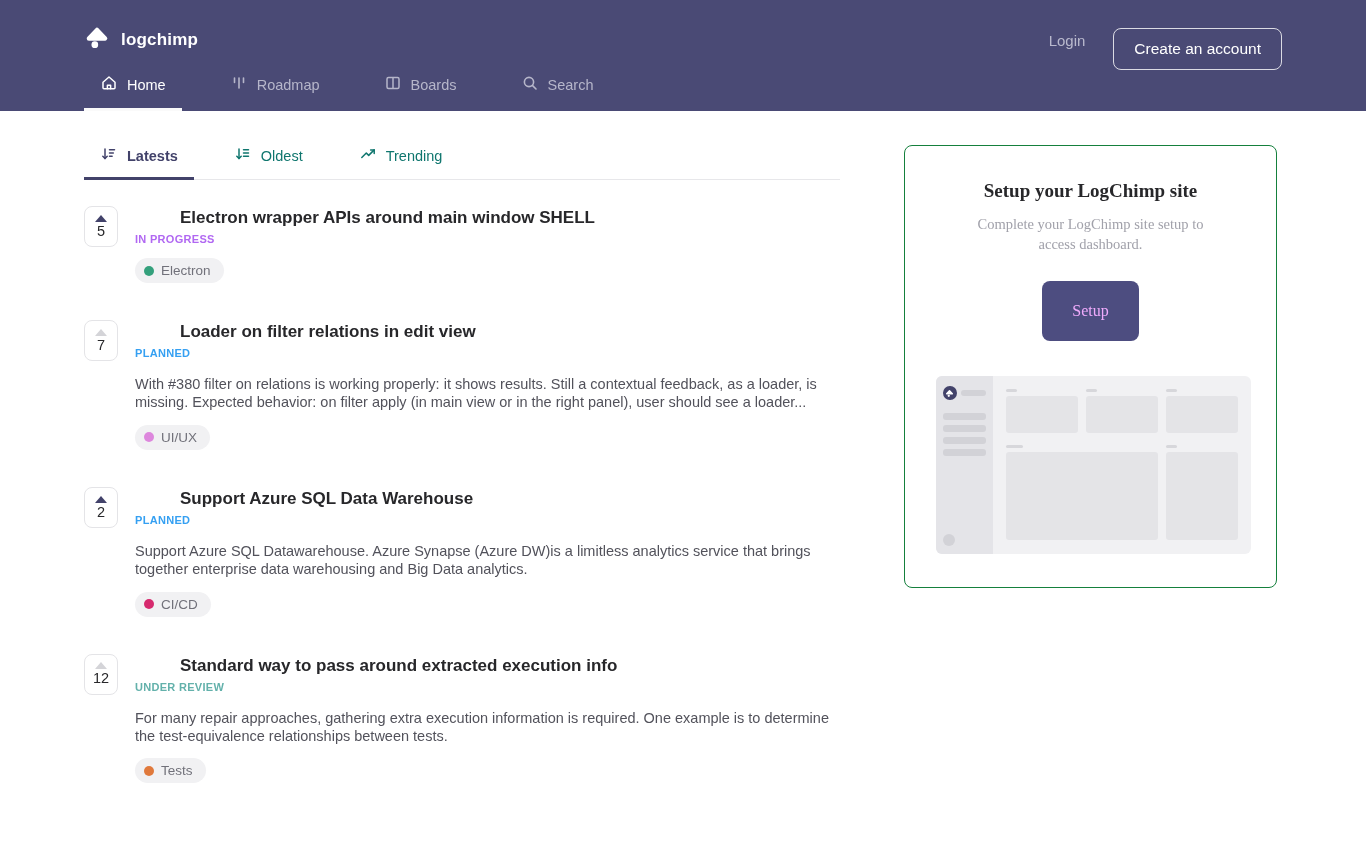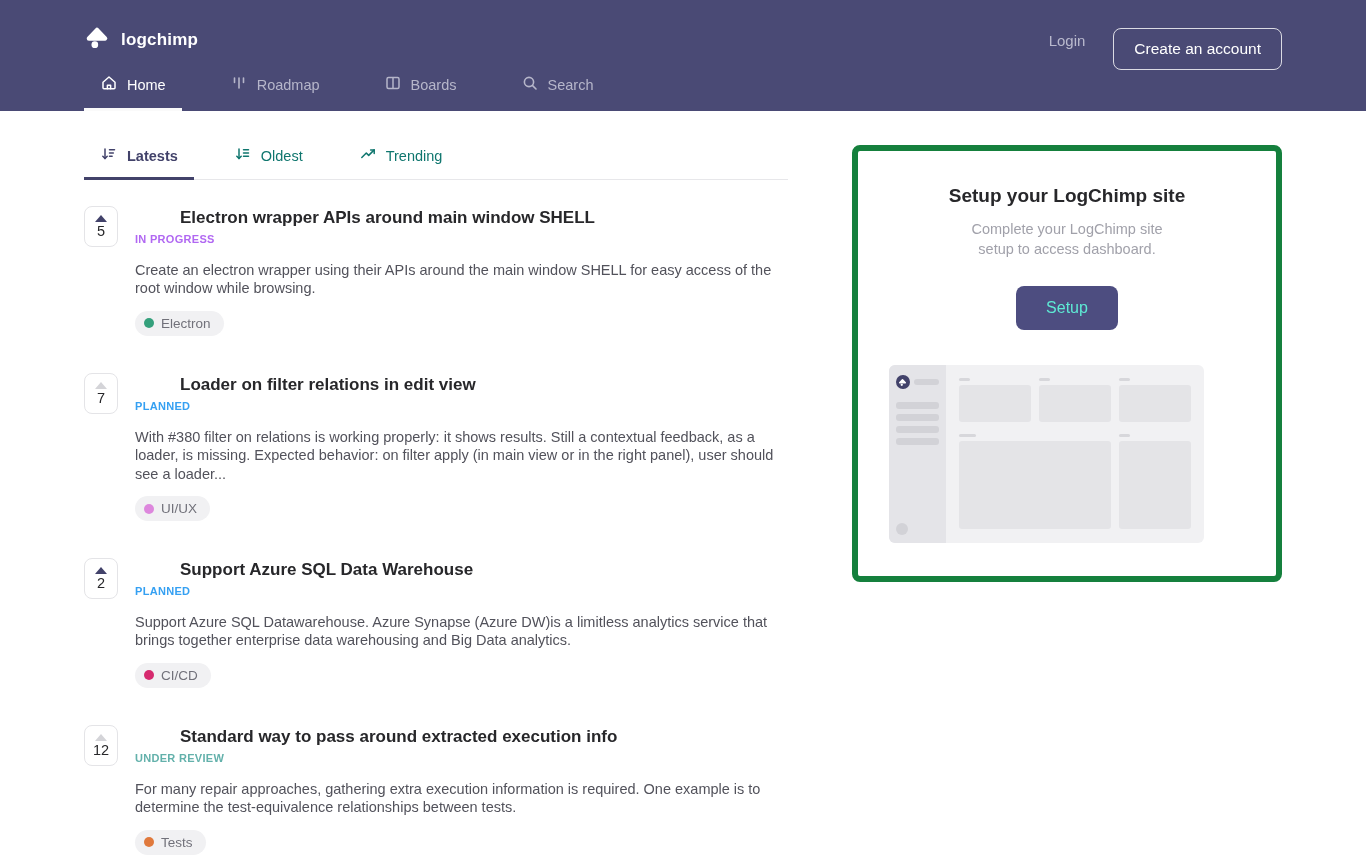--- a/index.html
+++ b/index.html
@@ -56,28 +56,28 @@
   .post-status { margin-top:5px; font-size:11px; font-weight:600; letter-spacing:.3px; text-transform:uppercase; }
   .post-desc { margin-top:16px; font-size:14.5px; line-height:1.27; color:#52525b; max-width:706px; }
   .post-tags { margin-top:13px; display:flex; }
   .tag-pill {
     display:inline-flex; align-items:center; gap:7px; background:#f1f1f3;
     border-radius:999px; padding:5px 13px 5px 9px; font-size:13.5px; color:#71717a; cursor:pointer;
   }
   .tag-dot { width:10px; height:10px; border-radius:50%; }
   
   .setup-card {
-    width:430px; border:6px solid #15803d; border-radius:8px; background:#fff;
-    padding:34px 31px 33px; text-align:center; flex:0 0 auto;
+    width:373px; border:1px solid #15803d; border-radius:8px; background:#fff;
+    padding:34px 31px 33px; text-align:center; flex:0 0 auto;font-family:Liberation Serif, serif;
   }
   .setup-title { font-size:19px; font-weight:600; color:#27272a; }
   .setup-sub { margin:13px auto 0; font-size:14.5px; line-height:1.35; color:#a1a1aa; max-width:230px; }
   .setup-btn {
-    margin-top:27px; background:#4d4d80; color:#5eead4; border:none; border-radius:8px;
-    font-family:inherit; font-size:16px; font-weight:500; padding:13px 30px; cursor:pointer;
+    margin-top:27px; background:#4d4d80; color:#f0abfc; border:none; border-radius:8px;
+    font-family:inherit; font-size:16px; font-weight:500; padding:21px 30px; cursor:pointer;
   }
   
   .skeleton { margin-top:35px; width:315px; height:178px; background:#f1f1f3; border-radius:6px; display:flex; overflow:hidden; text-align:left; }
   .sk-side { width:57px; background:#e4e4e8; padding:10px 7px; position:relative; }
   .sk-logo-row { display:flex; align-items:center; gap:4px; }
   .sk-logo { width:14px; height:14px; border-radius:50%; background:#42426a; display:flex; align-items:center; justify-content:center; }
   .sk-bar { background:#d2d2d7; border-radius:3px; }
   .sk-logo-row .sk-bar { width:26px; height:6px; }
   .sk-nav { margin-top:13px; display:flex; flex-direction:column; gap:5px; }
   .sk-nav .sk-bar { width:43px; height:7px; }
@@ -195,21 +195,20 @@
     <div class="posts">
 
       <div class="post">
         <div class="vote-box">
           <span class="vote-arrow" style="color: rgb(66, 66, 106);"></span>
           <span class="vote-count">5</span>
         </div>
         <div class="post-body">
           <div class="post-title">Electron wrapper APIs around main window SHELL</div>
           <div class="post-status" style="color: rgb(177, 104, 242);">IN PROGRESS</div>
-          <div class="post-desc">Create an electron wrapper using their APIs around the main window SHELL for easy access of the root window while browsing.</div>
           <div class="post-tags">
             <span class="tag-pill">
               <span class="tag-dot" style="background: rgb(52, 160, 124);"></span>
               <span>Electron</span>
             </span>
           </div>
         </div>
       </div>
 
       <div class="post">

